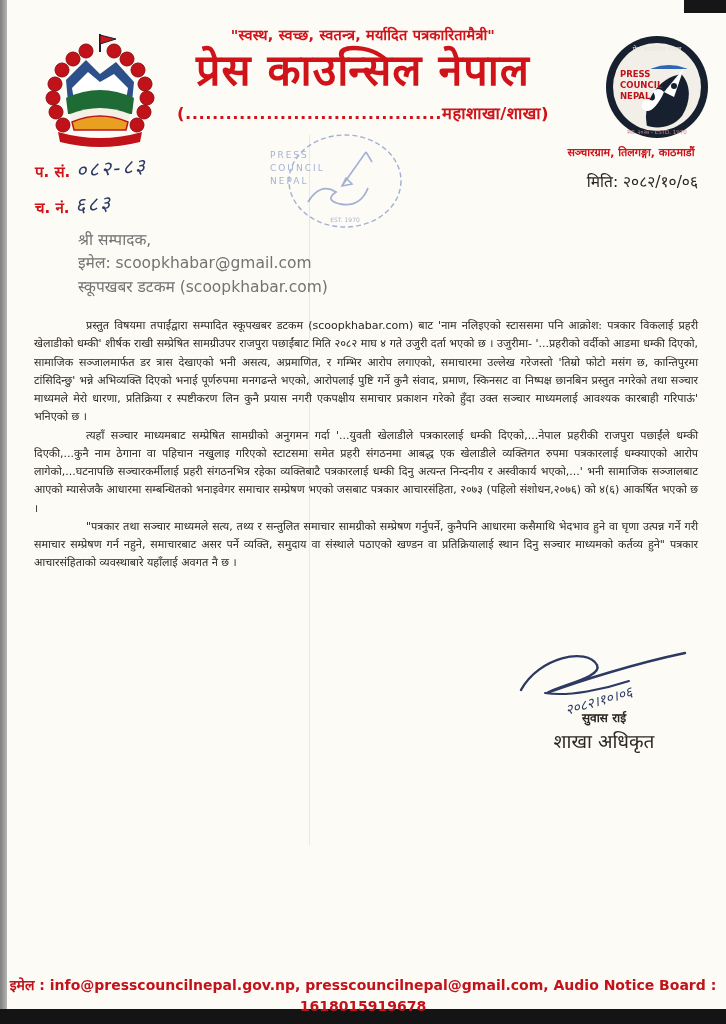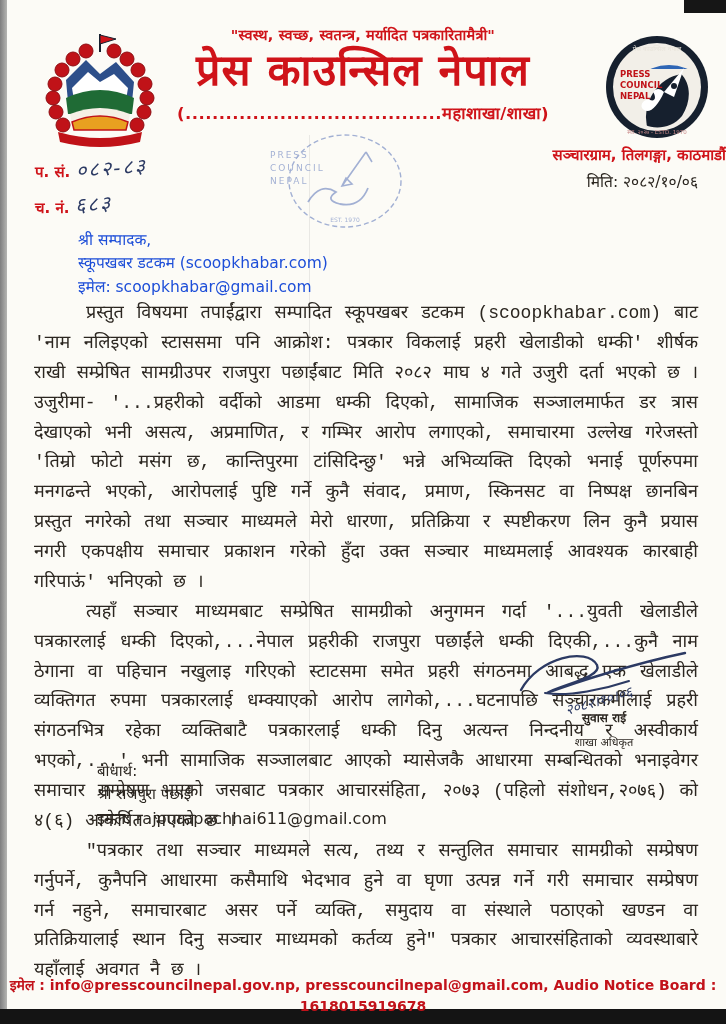--- a/index.html
+++ b/index.html
@@ -12,40 +12,40 @@
   .bar-bottom{position:absolute;left:0;bottom:0;width:100%;height:15px;background:#141414;}
   .crease{position:absolute;left:309px;top:135px;height:710px;width:1px;background:rgba(70,70,70,.10);}
 
   
   .logo-left{position:absolute;left:42px;top:30px;width:115px;height:122px;}
   .logo-right{position:absolute;right:16px;top:34px;width:106px;height:106px;}
   .head-center{position:absolute;left:128px;right:128px;top:24px;text-align:center;color:#cf1319;}
   .tagline{font-size:14.5px;font-weight:bold;letter-spacing:.2px;}
   .title{font-size:43px;font-weight:bold;line-height:1.15;margin-top:2px;letter-spacing:1px;}
   .branch{font-size:16.5px;font-weight:bold;margin-top:6px;letter-spacing:.5px;}
-  .hq-address{position:absolute;right:0px;top:144px;width:190px;text-align:right;font-size:15px;font-weight:bold;color:#cf1319;white-space:nowrap;}
+  .hq-address{position:absolute;right:0px;top:144px;width:190px;text-align:center;font-size:11px;font-weight:bold;color:#cf1319;white-space:nowrap;}
 
   .ref{position:absolute;left:35px;top:152px;font-size:15px;color:#cf1319;font-weight:bold;line-height:1.8;}
   .ref .hand{color:#2c3a63;font-weight:normal;font-size:20px;font-style:italic;letter-spacing:2px;display:inline-block;transform:rotate(-4deg) translateY(-2px);}
 
   .stamp{position:absolute;left:248px;top:134px;width:165px;height:100px;opacity:.55;}
 
   .dateblock{position:absolute;right:28px;top:170px;text-align:center;color:#2b2620;font-size:15.5px;line-height:1.55;}
 
-  .recipient{position:absolute;left:78px;top:229px;color:#1d4ed8;font-size:15.5px;line-height:1.5;}
+  .recipient{position:absolute;left:78px;top:229px;color:#737373;font-size:15.5px;line-height:1.5;}
   .subject{position:absolute;left:0;right:0;top:296px;text-align:center;color:#2b2620;font-size:16px;}
 
-  .body-text{position:absolute;left:34px;right:28px;top:299px;color:#2b2620;font-size:18px;line-height:1.66;text-align:justify;font-family:Liberation Mono, monospace;}
+  .body-text{position:absolute;left:34px;right:28px;top:317px;color:#2b2620;font-size:11px;line-height:1.66;text-align:justify;}
   .body-text p{margin:0;text-indent:52px;}
   .body-text p.no-indent{text-indent:0;}
 
   .sigblock{position:absolute;right:22px;top:645px;width:200px;text-align:center;color:#2b2620;}
   .sigblock svg{display:block;margin:0 auto;}
   .sig-name{font-size:12px;margin-top:-14px;font-weight:bold;}
-  .sig-role{font-size:11px;margin-top:8px;}
+  .sig-role{font-size:19px;margin-top:2px;}
 
   .cc{position:absolute;left:97px;top:760px;color:#2b2620;font-size:15px;line-height:1.55;}
   .cc .cc-email{font-size:16px;}
 
   .footer{position:absolute;left:0;right:0;top:975px;text-align:center;color:#c2121a;font-weight:bold;font-size:14px;line-height:1.5;}
 </style>
 </head>
 <body>
 
 <div class="page">
@@ -130,44 +130,39 @@
       <text x="97" y="88" text-anchor="middle" font-size="6" fill="#5a74b8" font-family="'DejaVu Sans',sans-serif">EST. 1970</text>
     </svg>
   </div>
 
   <div class="dateblock">
     <div>मिति: २०८२/१०/०६</div>
   </div>
 
   <div class="recipient">
     <div>श्री सम्पादक,</div>
+    <div>इमेल: scoopkhabar@gmail.com</div>
     <div>स्कूपखबर डटकम (scoopkhabar.com)</div>
-    <div>इमेल: scoopkhabar@gmail.com</div>
   </div>
 
 
   <div class="body-text">
     <p>प्रस्तुत विषयमा तपाईंद्वारा सम्पादित स्कूपखबर डटकम (scoopkhabar.com) बाट 'नाम नलिइएको स्टाससमा पनि आक्रोश: पत्रकार विकलाई प्रहरी खेलाडीको धम्की' शीर्षक राखी सम्प्रेषित सामग्रीउपर राजपुरा पछाईंबाट मिति २०८२ माघ ४ गते उजुरी दर्ता भएको छ । उजुरीमा- '...प्रहरीको वर्दीको आडमा धम्की दिएको, सामाजिक सञ्जालमार्फत डर त्रास देखाएको भनी असत्य, अप्रमाणित, र गम्भिर आरोप लगाएको, समाचारमा उल्लेख गरेजस्तो 'तिम्रो फोटो मसंग छ, कान्तिपुरमा टांसिदिन्छु' भन्ने अभिव्यक्ति दिएको भनाई पूर्णरुपमा मनगढन्ते भएको, आरोपलाई पुष्टि गर्ने कुनै संवाद, प्रमाण, स्किनसट वा निष्पक्ष छानबिन प्रस्तुत नगरेको तथा सञ्चार माध्यमले मेरो धारणा, प्रतिक्रिया र स्पष्टीकरण लिन कुनै प्रयास नगरी एकपक्षीय समाचार प्रकाशन गरेको हुँदा उक्त सञ्चार माध्यमलाई आवश्यक कारबाही गरिपाऊं' भनिएको छ ।</p>
     <p>त्यहाँ सञ्चार माध्यमबाट सम्प्रेषित सामग्रीको अनुगमन गर्दा '...युवती खेलाडीले पत्रकारलाई धम्की दिएको,...नेपाल प्रहरीकी राजपुरा पछाईंले धम्की दिएकी,...कुनै नाम ठेगाना वा पहिचान नखुलाइ गरिएको स्टाटसमा समेत प्रहरी संगठनमा आबद्ध एक खेलाडीले व्यक्तिगत रुपमा पत्रकारलाई धम्क्याएको आरोप लागेको,...घटनापछि सञ्चारकर्मीलाई प्रहरी संगठनभित्र रहेका व्यक्तिबाटै पत्रकारलाई धम्की दिनु अत्यन्त निन्दनीय र अस्वीकार्य भएको,...' भनी सामाजिक सञ्जालबाट आएको म्यासेजकै आधारमा सम्बन्धितको भनाइवेगर समाचार सम्प्रेषण भएको जसबाट  पत्रकार आचारसंहिता, २०७३ (पहिलो संशोधन,२०७६) को ४(६) आकर्षित भएको छ ।</p>
     <p>"पत्रकार तथा सञ्चार माध्यमले सत्य, तथ्य र सन्तुलित समाचार सामग्रीको सम्प्रेषण गर्नुपर्ने, कुनैपनि आधारमा कसैमाथि भेदभाव हुने वा घृणा उत्पन्न गर्ने गरी समाचार सम्प्रेषण गर्न नहुने, समाचारबाट असर पर्ने व्यक्ति, समुदाय वा संस्थाले पठाएको खण्डन वा प्रतिक्रियालाई स्थान दिनु सञ्चार माध्यमको कर्तव्य हुने" पत्रकार आचारसंहिताको व्यवस्थाबारे यहाँलाई अवगत नै छ ।</p>
   </div>
 
   <div class="sigblock">
     <svg width="190" height="78" viewBox="0 0 190 78">
       <path d="M12,45 C30,12 78,2 88,20 C94,32 52,40 38,48 C70,36 128,18 176,8" fill="none" stroke="#2c3a63" stroke-width="2.4" stroke-linecap="round"></path>
       <path d="M36,48 C60,52 96,44 120,36" fill="none" stroke="#2c3a63" stroke-width="2" stroke-linecap="round"></path>
       <text x="58" y="70" font-size="14" fill="#2c3a63" font-style="italic" transform="rotate(-16 58 70)" font-family="'DejaVu Sans',sans-serif">२०८२।१०।०६</text>
     </svg>
     <div class="sig-name">सुवास राई</div>
     <div class="sig-role">शाखा अधिकृत</div>
   </div>
 
-  <div class="cc">
-    <div>बोधार्थ:</div>
-    <div>श्री राजपुरा पछाईं</div>
-    <div class="cc-email">इमेल: rajpurapachhai611@gmail.com</div>
-  </div>
 
   <div class="footer">
     <div>इमेल : info@presscouncilnepal.gov.np, presscouncilnepal@gmail.com, Audio Notice Board : 1618015919678</div>
   </div>
 
 </div>
 
 </body></html>

